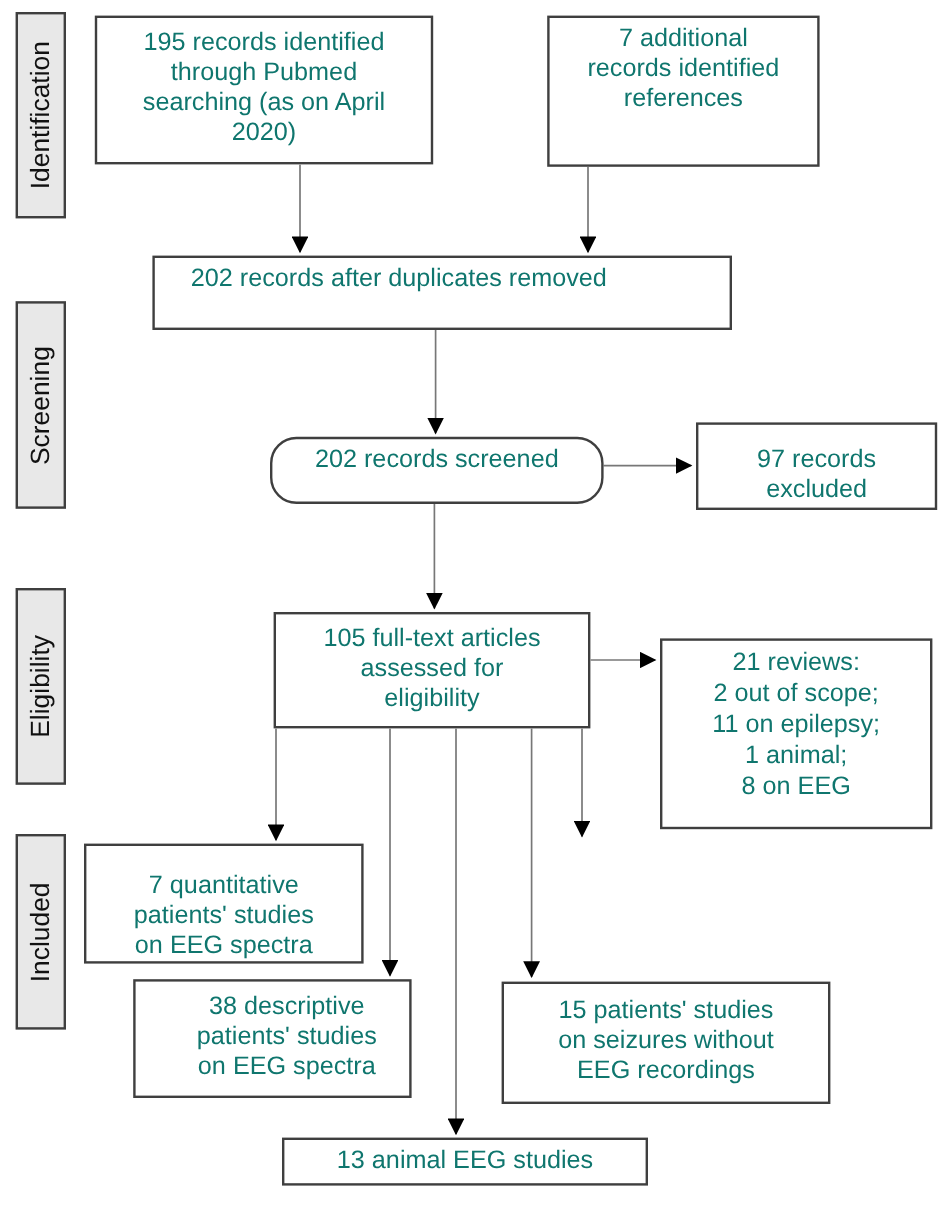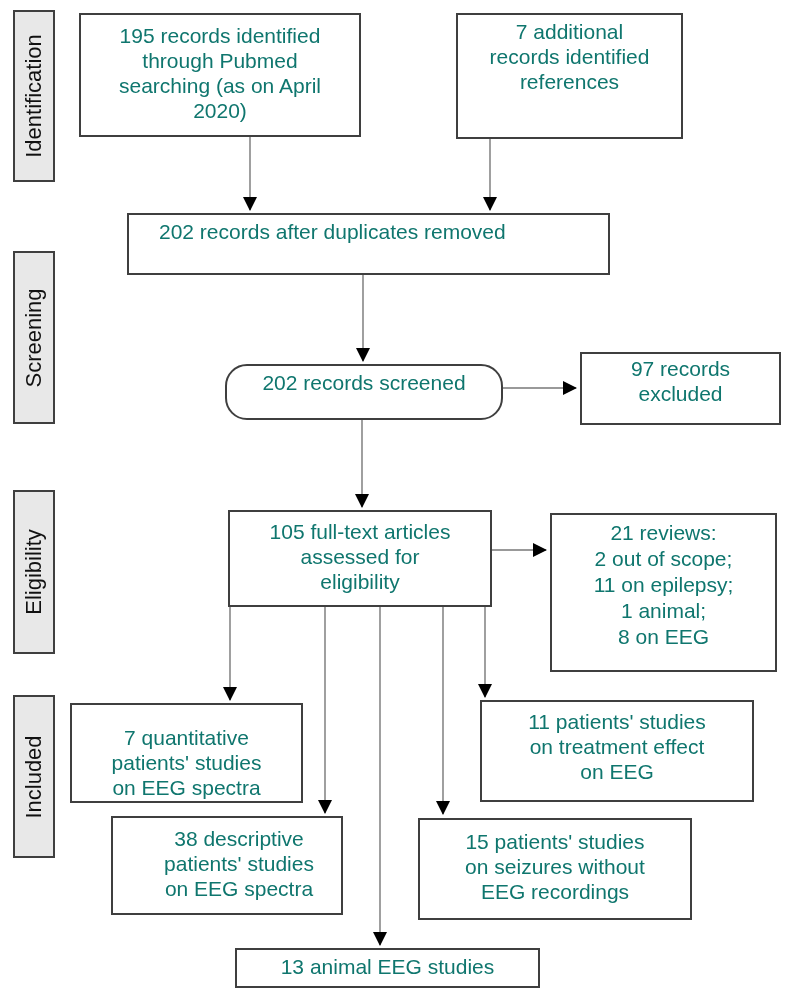--- a/index.html
+++ b/index.html
@@ -29,20 +29,21 @@
     align-items: flex-start;
     justify-content: center;
     color: #0f766e;
   }
   .box.left-text {
     text-align: left;
     justify-content: flex-start;
   }
   .box.tall-lines {
     line-height: 26px;
+    margin-top: 19px;
   }
   .stage {
     position: absolute;
     box-sizing: border-box;
     background: #e8e8e8;
     border: 2px solid #3f3f3f;
     display: flex;
     align-items: center;
     justify-content: center;
   }
@@ -108,44 +109,41 @@
 2020)</div>
 
   <div class="box" style="left:412px; top:13px; width:227px; height:126px; padding-top:4px;margin-left:44px;">7 additional
 records identified
 references</div>
 
   <div class="box left-text" style="left:127px; top:213px; width:483px; height:62px; padding-top:4px; padding-left:30px;">202 records after duplicates removed</div>
 
   <div class="box" style="left:225px; top:364px; width:278px; height:56px; padding-top:4px;border-radius:22px;">202 records screened</div>
 
-  <div class="box" style="left:580px; top:352px; width:201px; height:73px; padding-top:2px;">97 records
+  <div class="box" style="left:580px; top:352px; width:201px; height:73px; padding-top:16px;">97 records
 excluded</div>
 
   <div class="box" style="left:228px; top:510px; width:264px; height:97px; padding-top:7px;">105 full-text articles
 assessed for
 eligibility</div>
 
   <div class="box tall-lines" style="left:550px; top:513px; width:227px; height:159px; padding-top:5px;">21 reviews:
 2 out of scope;
 11 on epilepsy;
 1 animal;
 8 on EEG</div>
 
   <div class="box" style="left:70px; top:703px; width:233px; height:100px; padding-top:20px;">7 quantitative
 patients' studies
 on EEG spectra</div>
 
   <div class="box" style="left:111px; top:816px; width:232px; height:99px; padding-top:8px;padding-left:24px;">38 descriptive
 patients' studies
 on EEG spectra</div>
 
-  <div class="box" style="left:480px; top:700px; width:274px; height:102px; padding-top:7px;">11 patients' studies
-on treatment effect
-on EEG</div>
 
   <div class="box" style="left:418px; top:818px; width:274px; height:102px; padding-top:9px;">15 patients' studies
 on seizures without
 EEG recordings</div>
 
   <div class="box" style="left:235px; top:948px; width:305px; height:40px; padding-top:4px;">13 animal EEG studies</div>
 
 </div>
 
 </body></html>

